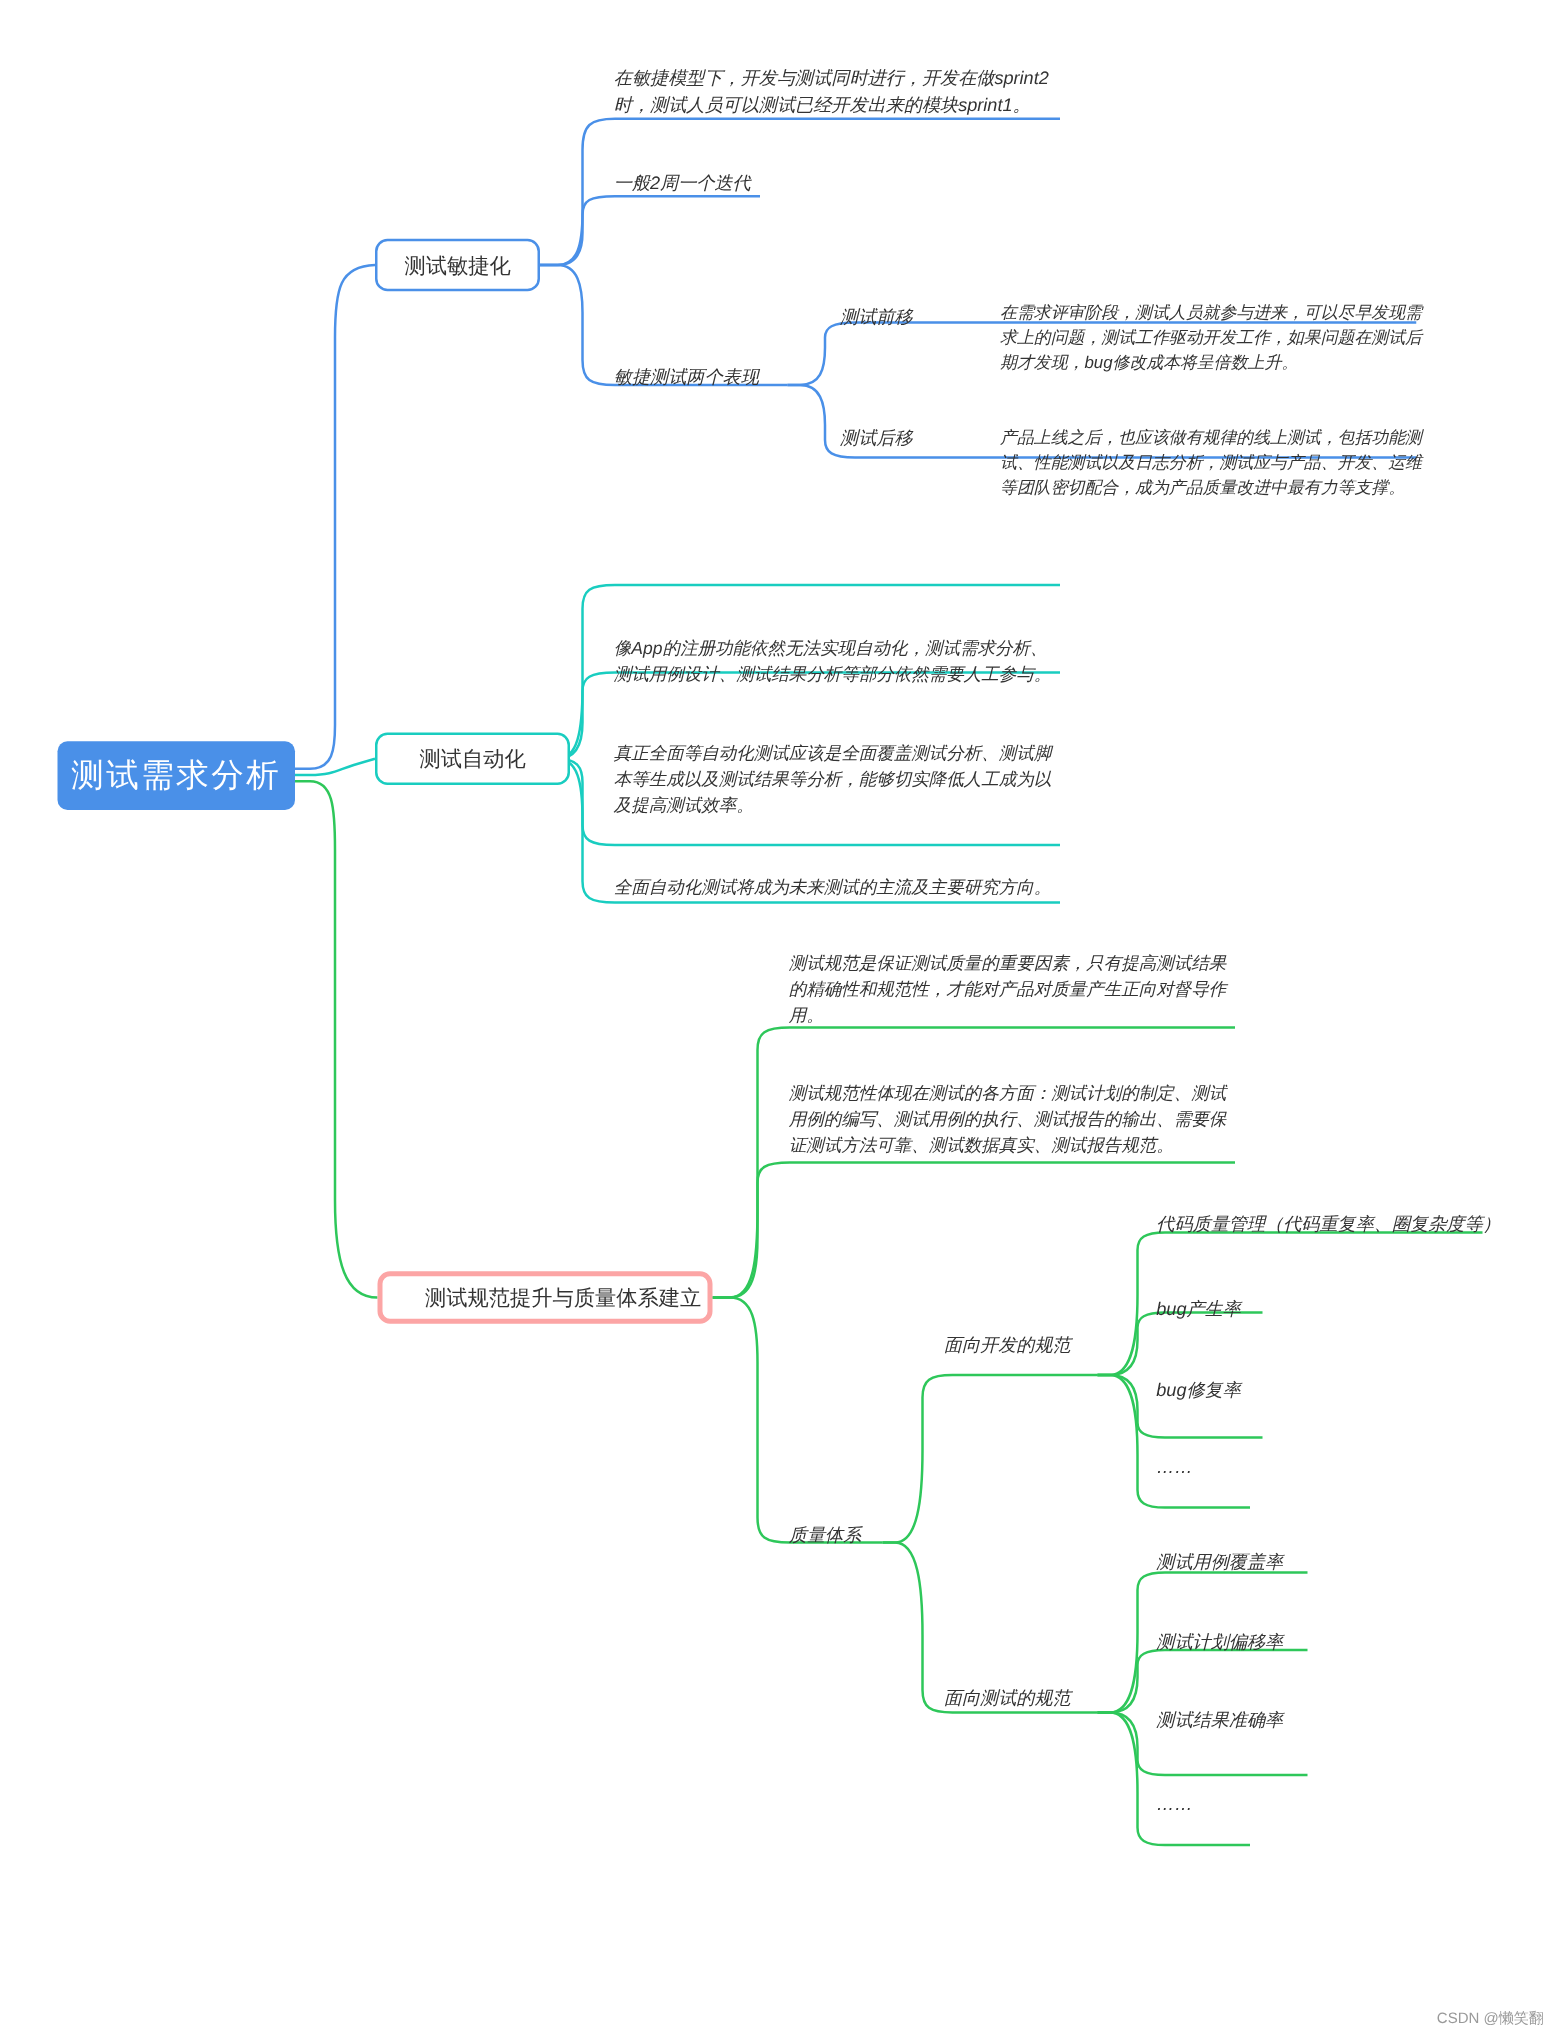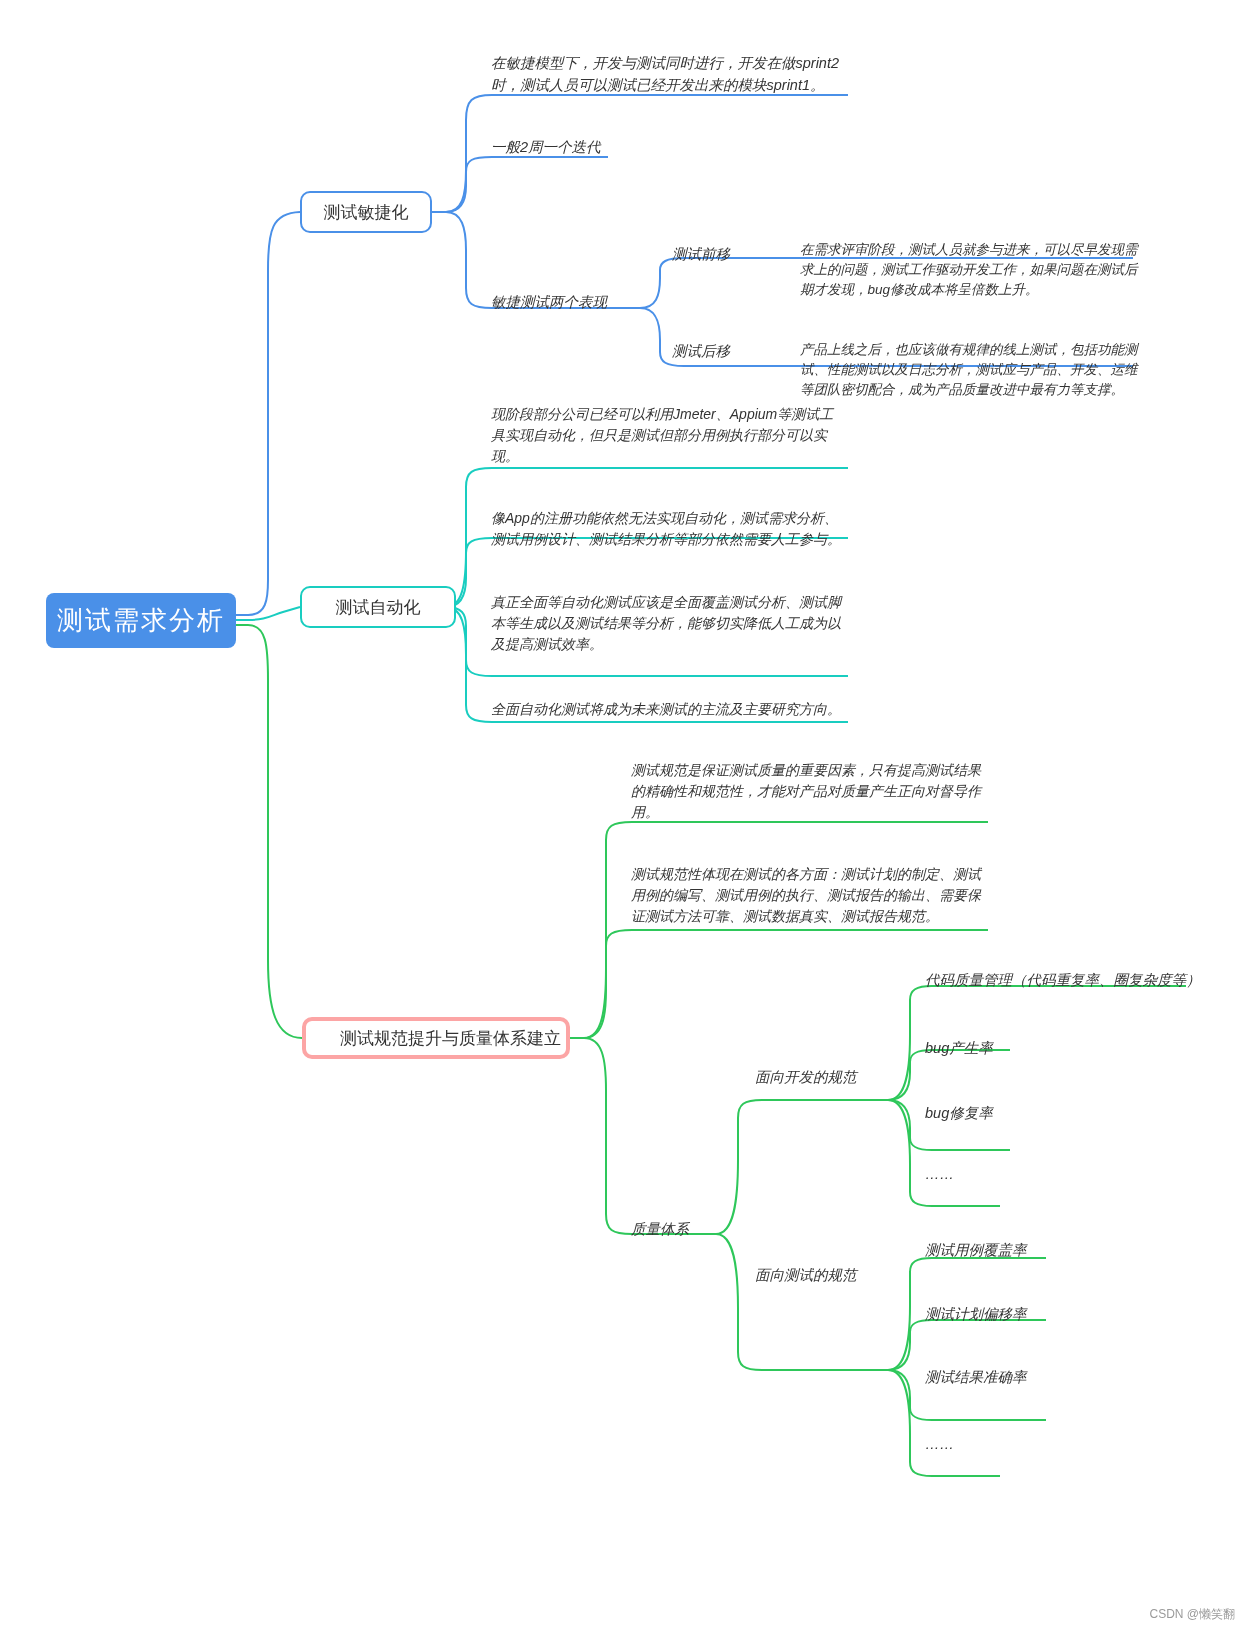--- a/index.html
+++ b/index.html
@@ -108,21 +108,20 @@
   <div class="leaf small" style="left:800px;top:208px;width:348px;">在需求评审阶段，测试人员就参与进来，可以尽早发现需求上的问题，测试工作驱动开发工作，如果问题在测试后期才发现，bug修改成本将呈倍数上升。</div>
 
   <div class="leaf" style="left:672px;top:340px;width:120px;">测试后移</div>
 
   <div class="leaf small" style="left:800px;top:308px;width:348px;">产品上线之后，也应该做有规律的线上测试，包括功能测试、性能测试以及日志分析，测试应与产品、开发、运维等团队密切配合，成为产品质量改进中最有力等支撑。</div>
 
   <div class="node branch teal" style="left:300px;top:586px;width:156px;height:42px;">
     <span>测试自动化</span>
   </div>
 
-  <div class="leaf mid" style="left:491px;top:404px;width:352px;">现阶段部分公司已经可以利用Jmeter、Appium等测试工具实现自动化，但只是测试但部分用例执行部分可以实现。</div>
 
   <div class="leaf mid" style="left:491px;top:592px;width:352px;">真正全面等自动化测试应该是全面覆盖测试分析、测试脚本等生成以及测试结果等分析，能够切实降低人工成为以及提高测试效率。</div>
 
   <div class="leaf mid" style="left:491px;top:508px;width:352px;">像App的注册功能依然无法实现自动化，测试需求分析、测试用例设计、测试结果分析等部分依然需要人工参与。</div>
 
   <div class="leaf mid" style="left:491px;top:699px;width:360px;">全面自动化测试将成为未来测试的主流及主要研究方向。</div>
 
   <div class="node branch green" style="left:302px;top:1017px;width:268px;height:42px;">
     <span>测试规范提升与质量体系建立</span>
   </div>
@@ -136,21 +135,21 @@
   <div class="leaf" style="left:755px;top:1066px;width:130px;">面向开发的规范</div>
 
   <div class="leaf" style="left:925px;top:969px;width:280px;">代码质量管理（代码重复率、圈复杂度等）</div>
 
   <div class="leaf" style="left:925px;top:1037px;width:200px;">bug产生率</div>
 
   <div class="leaf" style="left:925px;top:1102px;width:200px;">bug修复率</div>
 
   <div class="leaf" style="left:925px;top:1163px;width:200px;">……</div>
 
-  <div class="leaf" style="left:755px;top:1264px;width:130px;">面向测试的规范</div>
+  <div class="leaf" style="left:755px;top:1348px;width:130px;">面向测试的规范</div>
 
   <div class="leaf" style="left:925px;top:1239px;width:220px;">测试用例覆盖率</div>
 
   <div class="leaf" style="left:925px;top:1303px;width:220px;">测试计划偏移率</div>
 
   <div class="leaf" style="left:925px;top:1366px;width:220px;">测试结果准确率</div>
 
   <div class="leaf" style="left:925px;top:1433px;width:220px;">……</div>
 
   <div class="watermark">CSDN @懒笑翻</div>

